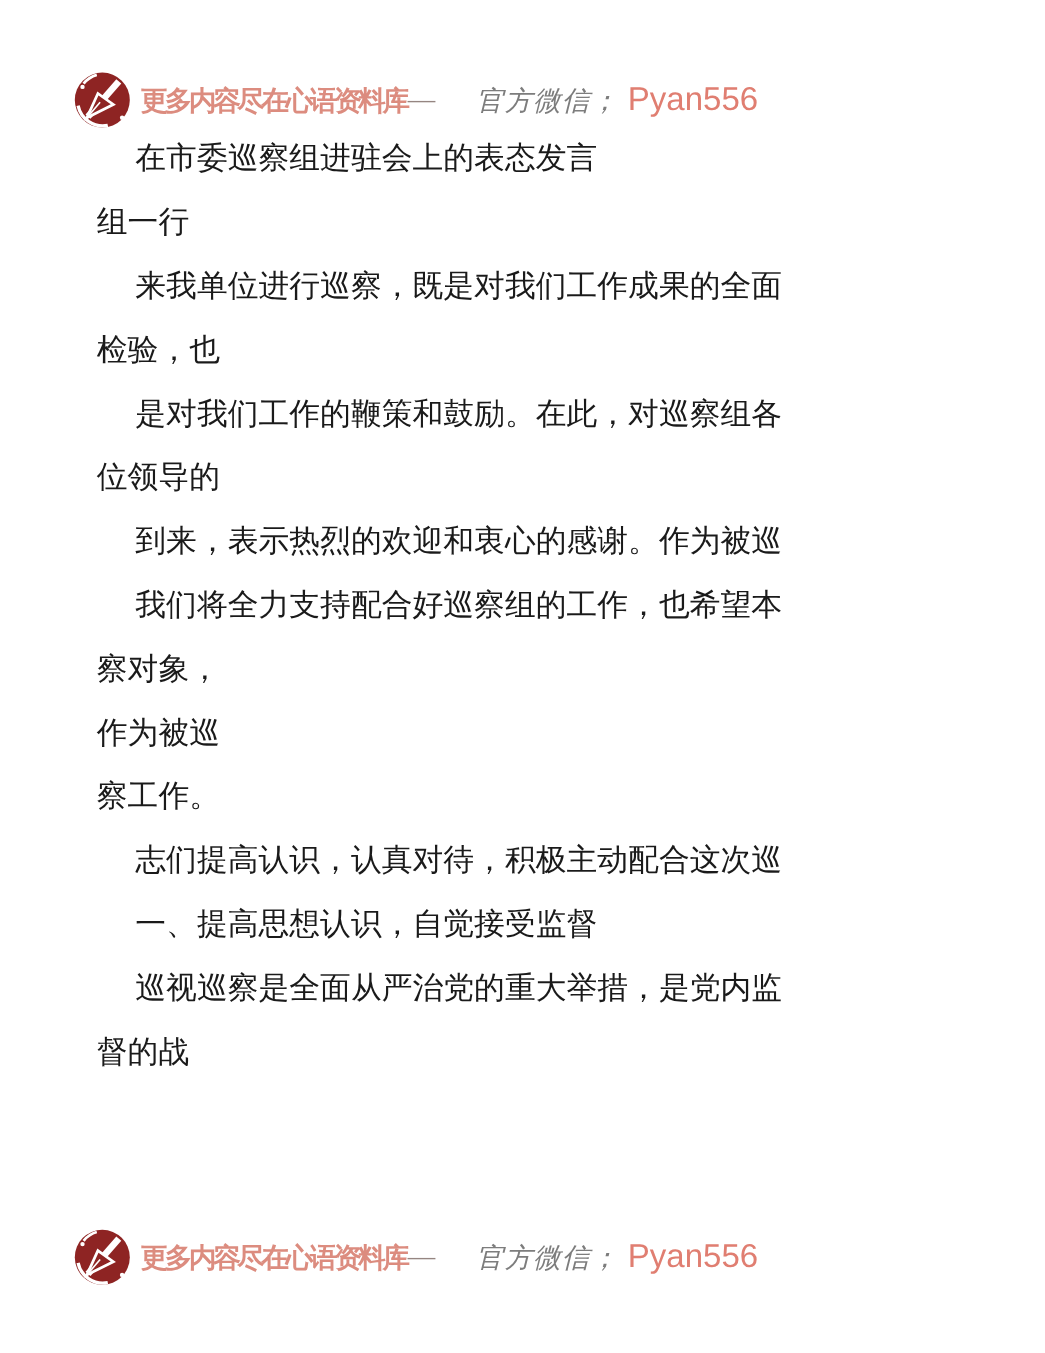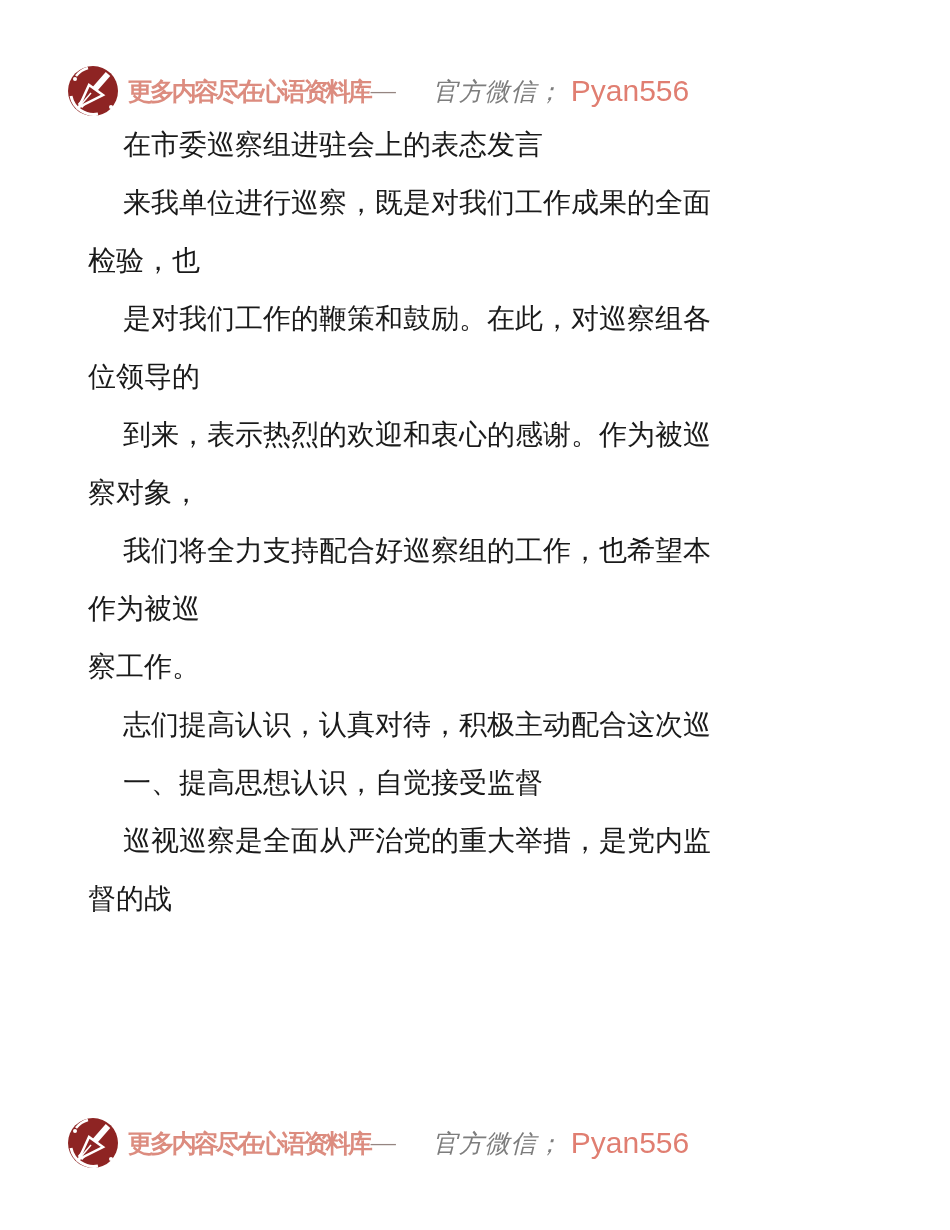--- a/index.html
+++ b/index.html
@@ -100,27 +100,28 @@
       </svg>
     </span>
     <span class="brand-text">更多内容尽在心语资料库</span>
     <span class="separator">—</span>
     <span class="wechat-label">官方微信；</span>
     <span class="wechat-id">Pyan556</span>
   </div>
 
   <div class="content">
       <div class="line indent">在市委巡察组进驻会上的表态发言</div>
+      <div class="line">组一行</div>
       <div class="line indent">来我单位进行巡察，既是对我们工作成果的全面</div>
       <div class="line">检验，也</div>
       <div class="line indent">是对我们工作的鞭策和鼓励。在此，对巡察组各</div>
       <div class="line">位领导的</div>
       <div class="line indent">到来，表示热烈的欢迎和衷心的感谢。作为被巡</div>
+      <div class="line indent">我们将全力支持配合好巡察组的工作，也希望本</div>
       <div class="line">察对象，</div>
-      <div class="line indent">我们将全力支持配合好巡察组的工作，也希望本</div>
       <div class="line">作为被巡</div>
       <div class="line">察工作。</div>
       <div class="line indent">志们提高认识，认真对待，积极主动配合这次巡</div>
       <div class="line indent">一、提高思想认识，自觉接受监督</div>
       <div class="line indent">巡视巡察是全面从严治党的重大举措，是党内监</div>
       <div class="line">督的战</div>
     </div>
 
   <div class="brandbar footer">
     <span class="logo-wrap">

